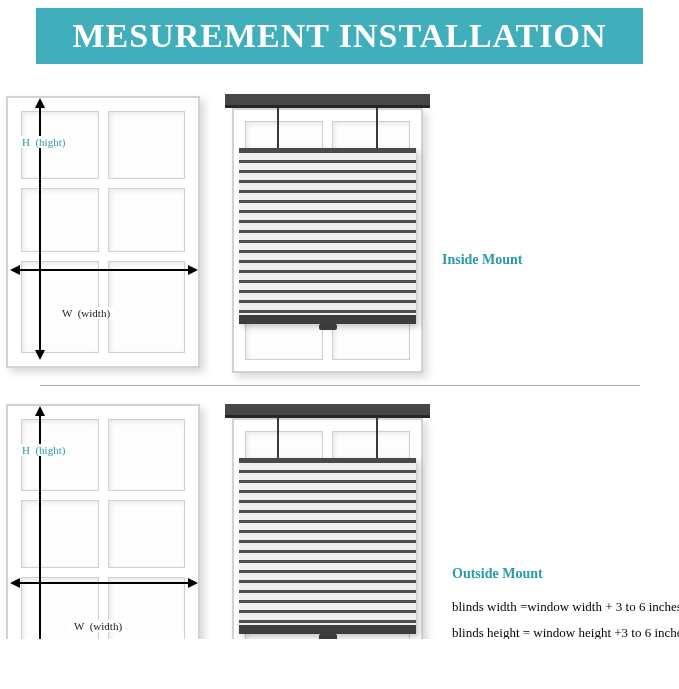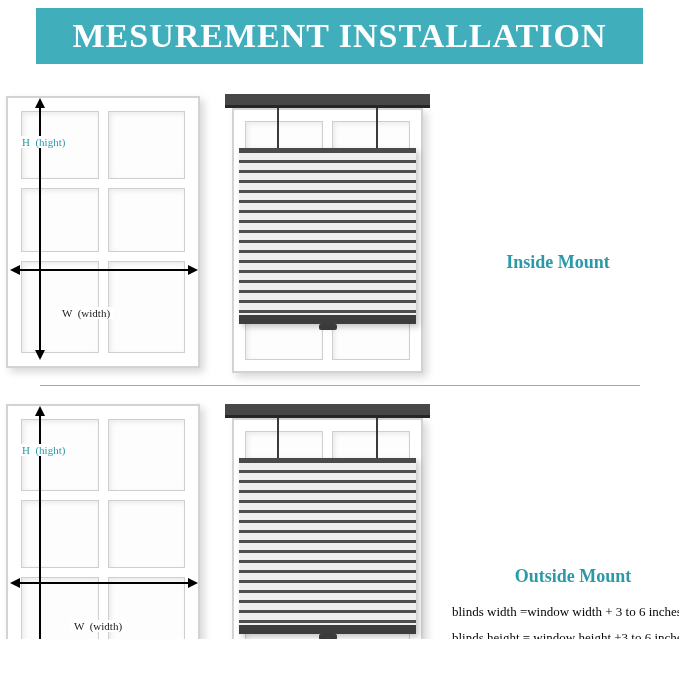--- a/index.html
+++ b/index.html
@@ -97,22 +97,22 @@
   }
   .bottomrail{position:relative;height:9px;background:#3d3d3d;}
   .pull-tab{
     position:absolute;left:50%;bottom:-6px;transform:translateX(-50%);
     width:18px;height:6px;background:#3a3a3a;border-radius:2px;
   }
 
   
   .text-block{position:absolute;z-index:2;}
   .mount-title{
-    color:var(--accent,#2b9aa8);font-size:18px;font-weight:bold;
-    text-align:center;white-space:pre;
+    color:var(--accent,#2b9aa8);font-size:14px;font-weight:bold;
+    white-space:pre;
   }
   .spec-lines{margin-top:12px;}
   .spec-line{
     font-size:13px;color:#050505;line-height:25px;white-space:pre;
   }
   .tb1{left:442px;top:252px;width:232px;}
   .tb2{left:438px;top:566px;width:242px;margin-left:14px;}
   .tb2 .spec-line{line-height:26px;}
 
   

